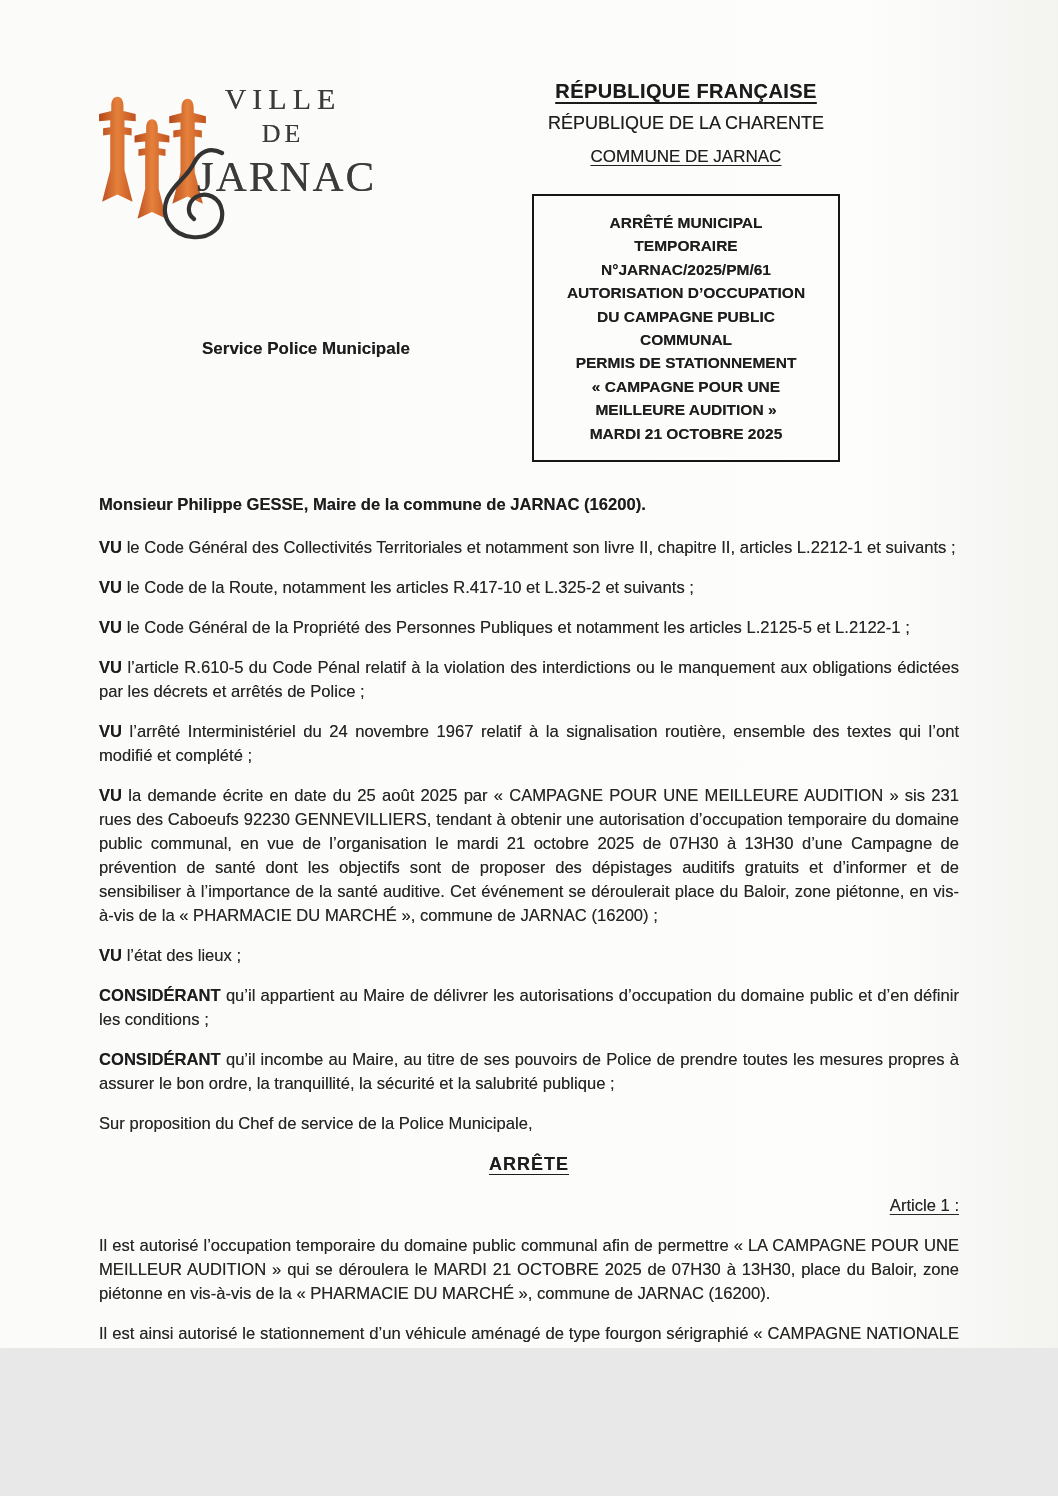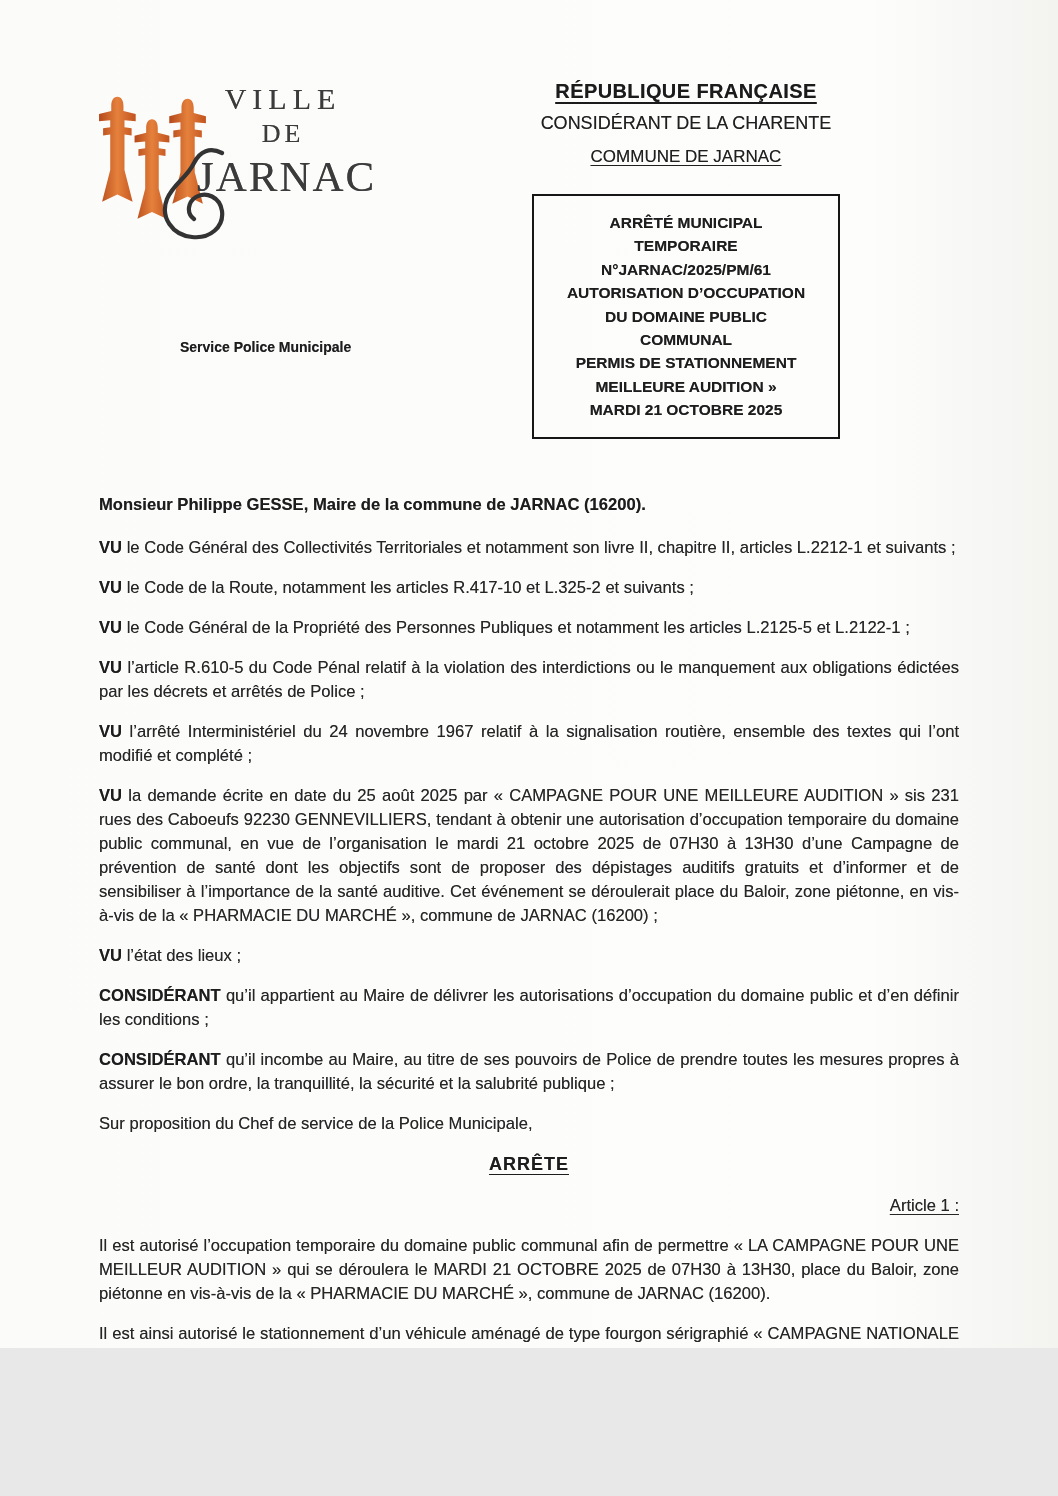--- a/index.html
+++ b/index.html
@@ -24,21 +24,21 @@
   
   .hdr-col{position:absolute;left:500px;top:80px;width:372px;text-align:center;}
   .republic{font-weight:bold;font-size:20px;letter-spacing:.4px;color:#1b1b1b;
     text-decoration:underline;text-underline-offset:4px;}
   .department{font-size:18px;margin-top:10px;color:#1f1f1f;}
   .commune{font-size:17px;margin-top:13px;color:#1f1f1f;
     text-decoration:underline;text-underline-offset:3px;}
   .decree-box{margin:27px auto 0;width:292px;border:2.5px solid #161616;
     padding:15px 6px;font-weight:bold;font-size:15.5px;line-height:23.4px;color:#1d1d1d;}
 
-  .service{position:absolute;left:180px;top:339px;font-weight:bold;font-size:14px;color:#1d1d1d;}
+  .service{position:absolute;left:202px;top:339px;font-weight:bold;font-size:17px;color:#1d1d1d;}
 
   
   .body{position:absolute;left:99px;top:477px;width:860px;
     font-size:16.6px;line-height:24px;text-align:justify;color:#262626;}
   .body p{margin:16px 0 14px;}
   .intro{font-weight:bold;margin-bottom:19px !important;color:#1d1d1d;}
   .lead{font-weight:bold;color:#1d1d1d;}
   .arrete{text-align:center;font-weight:bold;font-size:18px;letter-spacing:1px;
     color:#1d1d1d;text-decoration:underline;text-underline-offset:4px;margin:16px 0 18px !important;}
   .art-title{text-decoration:underline;text-underline-offset:3px;margin-bottom:1px !important;text-align:right;}
@@ -68,31 +68,32 @@
   <svg class="logo-swirl" width="88" height="96" viewBox="0 0 88 96" aria-hidden="true">
     <path d="M64 6 C52 0 42 4 36 16 C28 32 16 36 9 52 C2 70 14 88 34 90 C52 92 66 80 64 64 C62 50 48 44 38 50 C30 55 28 66 36 72" fill="none" stroke="#333333" stroke-width="4.2" stroke-linecap="round"></path>
   </svg>
 
   <div class="logo-ville t-shadow">VILLE</div>
   <div class="logo-de t-shadow">DE</div>
   <div class="logo-jarnac t-shadow">JARNAC</div>
 
   <div class="hdr-col">
     <div class="republic t-shadow">RÉPUBLIQUE FRANÇAISE</div>
-    <div class="department t-shadow">CONSIDÉRANT DE LA CHARENTE</div>
+    <div class="department t-shadow">RÉPUBLIQUE DE LA CHARENTE</div>
     <div class="commune t-shadow">COMMUNE DE JARNAC</div>
 
     <div class="decree-box t-shadow">
       <div>ARRÊTÉ MUNICIPAL</div>
       <div>TEMPORAIRE</div>
       <div>N°JARNAC/2025/PM/61</div>
       <div>AUTORISATION D’OCCUPATION</div>
-      <div>DU DOMAINE PUBLIC</div>
+      <div>DU CAMPAGNE PUBLIC</div>
       <div>COMMUNAL</div>
       <div>PERMIS DE STATIONNEMENT</div>
+      <div>« CAMPAGNE POUR UNE</div>
       <div>MEILLEURE AUDITION »</div>
       <div>MARDI 21 OCTOBRE 2025</div>
     </div>
   </div>
 
   <div class="service t-shadow">Service Police Municipale</div>
 
   <div class="body t-shadow">
 
     <p class="intro">Monsieur Philippe GESSE, Maire de la commune de JARNAC (16200).</p>

